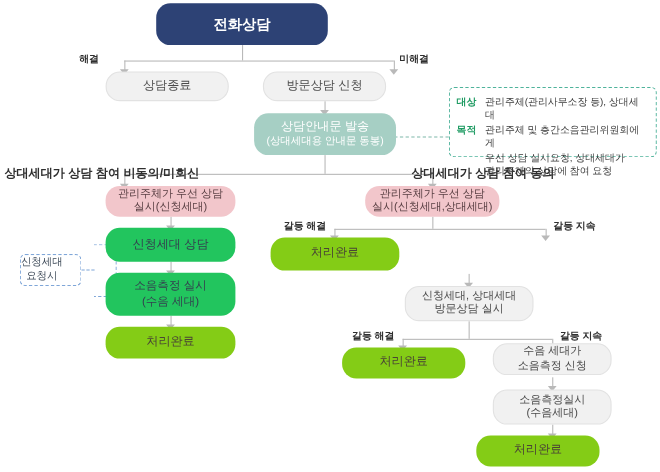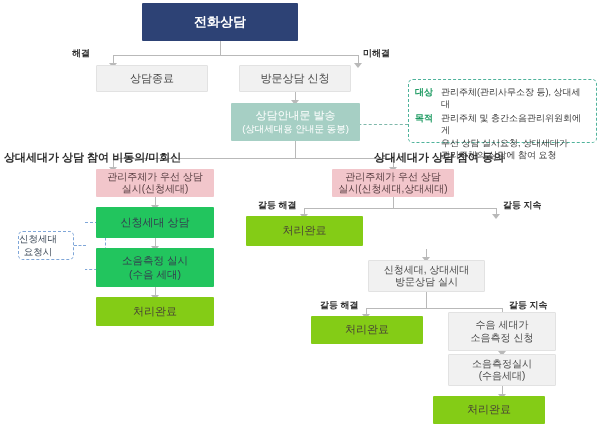--- a/index.html
+++ b/index.html
@@ -16,21 +16,21 @@
     overflow: hidden;
   }
   .node {
     position: absolute;
     box-sizing: border-box;
     display: flex;
     flex-direction: column;
     align-items: center;
     justify-content: center;
     text-align: center;
-    border-radius: 1px;
+    border-radius: 13px;
     line-height: 1.25;
     color: #3a3a3a;
   }
   .node .l1 { display: block; }
   .node .l2 { display: block; }
 
   
   .t-navy   { background: #2d4275; color: #ffffff; font-weight: bold; }
   .t-grey   { background: #f1f1f1; color: #4a4a4a; border: 1px solid #e2e2e2; }
   .t-mint   { background: #a6cfc4; color: #ffffff; }
@@ -230,21 +230,21 @@
 
   <div class="node t-grey" style="left:368px; top:260px; width:117px; height:32px; font-size:10px;">
     <span class="l1">신청세대, 상대세대</span>
     <span class="l2">방문상담 실시</span>
   </div>
 
   <div class="node t-yellow" style="left:311px; top:316px; width:112px; height:28px; font-size:11px;">
     <span class="l1">처리완료</span>
   </div>
 
-  <div class="node t-grey" style="left:448px; top:312px; width:108px; height:39px; font-size:10px;">
+  <div class="node t-grey" style="left:448px; top:312px; width:108px; height:29px; font-size:10px;">
     <span class="l1">수음 세대가</span>
     <span class="l2">소음측정 신청</span>
   </div>
 
   <div class="node t-grey" style="left:448px; top:354px; width:108px; height:32px; font-size:10px;">
     <span class="l1">소음측정실시</span>
     <span class="l2">(수음세대)</span>
   </div>
 
   <div class="node t-yellow" style="left:433px; top:396px; width:112px; height:28px; font-size:11px;">

